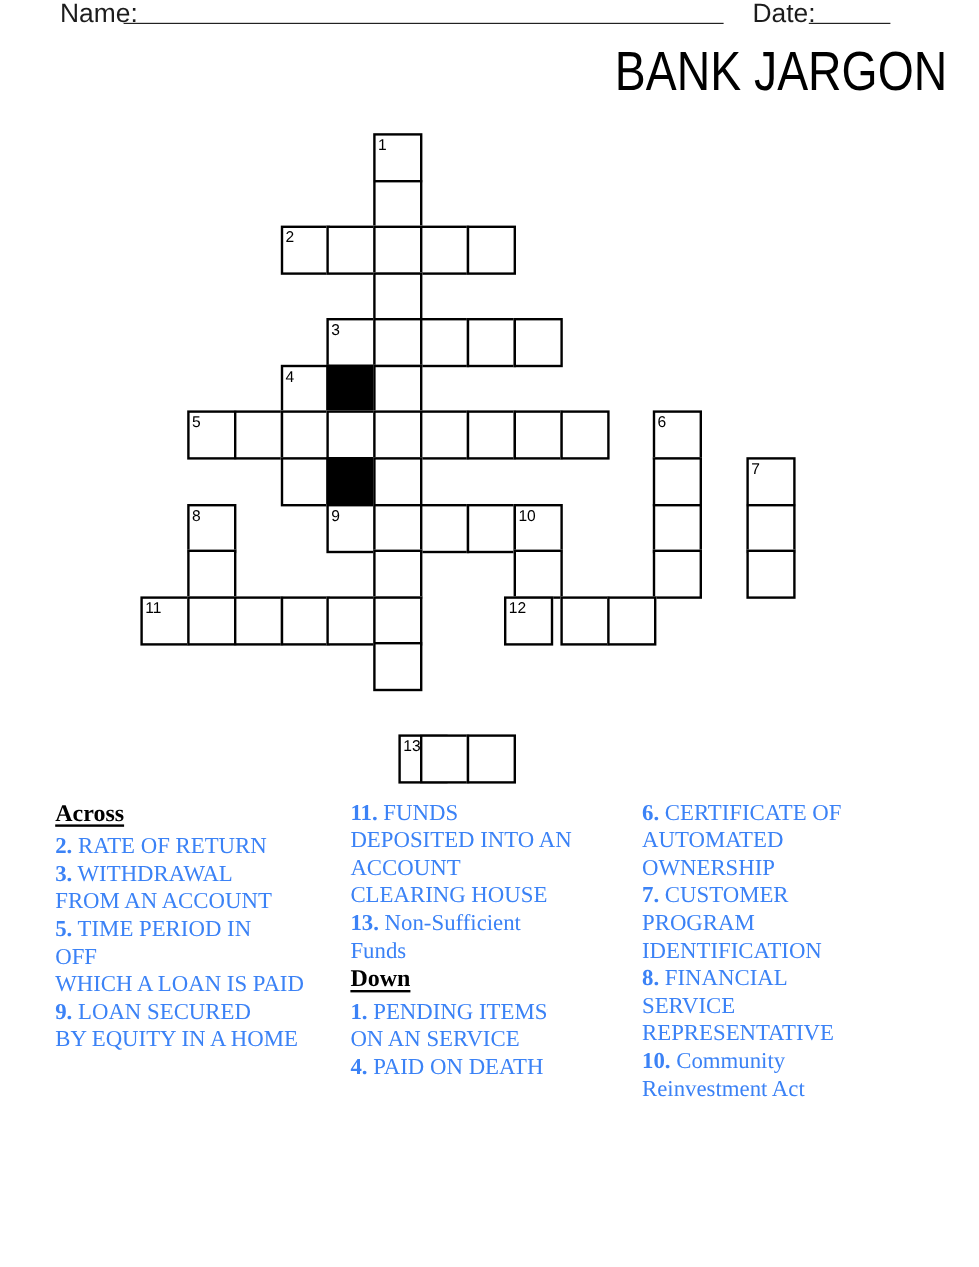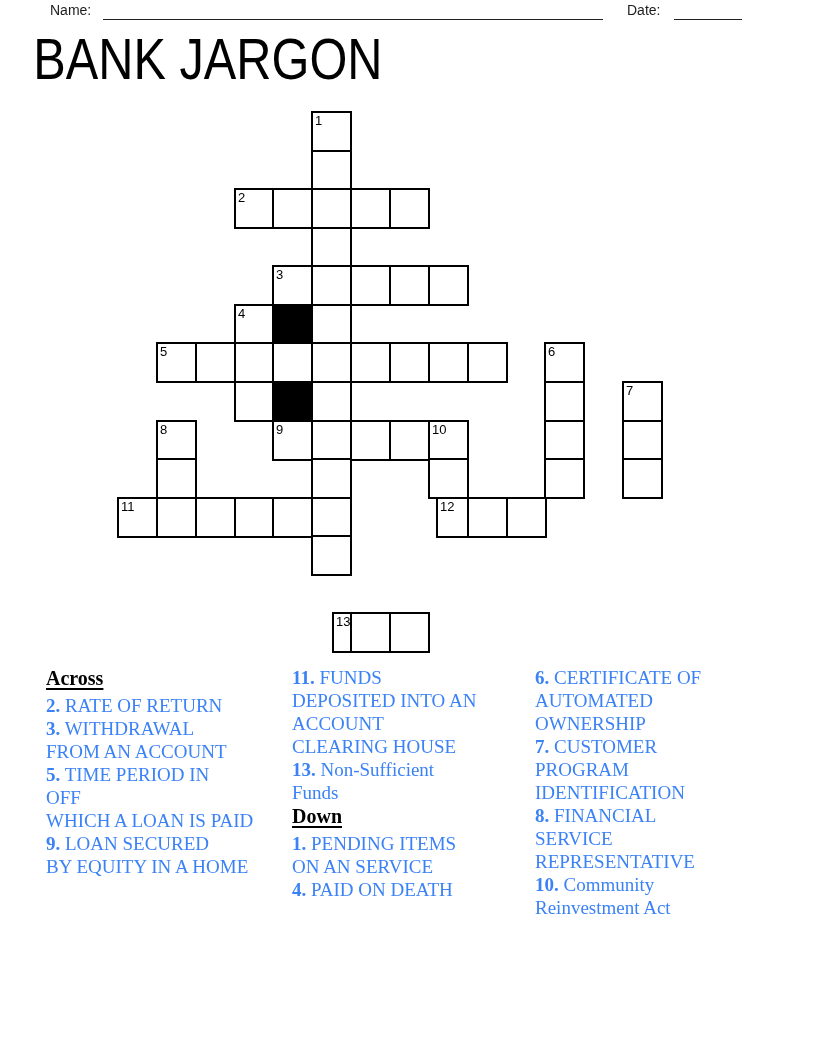--- a/index.html
+++ b/index.html
@@ -1,25 +1,25 @@
 <!DOCTYPE html>
 <html><head>
 <meta charset="utf-8">
 <style>
   html,body { margin:0; padding:0; background:#fff; }
   .page {
     position:relative; width:816px; height:1056px; background:#ffffff;
     font-family:"Liberation Sans", sans-serif; color:#000; overflow:hidden;
   }
   
-  .hdr-label { position:absolute; font-size:14px; line-height:19px; color:#1c1c1c; }
+  .hdr-label { position:absolute; font-size:22px; line-height:19px; color:#1c1c1c; }
   .blank-line { position:absolute; height:19px; border-bottom:1.5px solid #222; }
   
-  .title { position:absolute; top:30px; left:0; width:816px; text-align:left;
-           font-size:58px; line-height:58px; white-space:nowrap; }
+  .title { position:absolute; top:30px; left:0; width:816px; text-align:right;
+           font-size:46px; line-height:58px; white-space:nowrap; }
   .title span { display:inline-block; transform:scaleX(0.84); transform-origin:center; }
   
   #grid { position:absolute; left:0; top:0; }
   .cell { position:absolute; width:41px; height:41px; box-sizing:border-box;
           border:2px solid #000; background:#fff; }
   .cell.black { background:#000; }
   .cellnum { position:absolute; top:0; left:2px; font-size:13px; line-height:15px;
              font-weight:400; color:#000; }
   
   .clue-col { position:absolute; top:666px;font-family:Liberation Serif, serif; }
@@ -107,21 +107,21 @@
       <div class="cell" style="left: 544px; top: 458px;"></div>
       <div class="cell" style="left: 622px; top: 458px;"></div>
       <div class="cell" style="left: 117px; top: 497px;">
         <span class="cellnum">11</span>
       </div>
       <div class="cell" style="left: 156px; top: 497px;"></div>
       <div class="cell" style="left: 195px; top: 497px;"></div>
       <div class="cell" style="left: 234px; top: 497px;"></div>
       <div class="cell" style="left: 272px; top: 497px;"></div>
       <div class="cell" style="left: 311px; top: 497px;"></div>
-      <div class="cell" style="left: 436px; top: 497px;">
+      <div class="cell" style="left: 420px; top: 497px;">
         <span class="cellnum">12</span>
       </div>
       <div class="cell" style="left: 467px; top: 497px;"></div>
       <div class="cell" style="left: 506px; top: 497px;"></div>
       <div class="cell" style="left: 311px; top: 535px;"></div>
       <div class="cell" style="left: 311px; top: 612px; margin-left: 21px;">
         <span class="cellnum">13</span>
       </div>
       <div class="cell" style="left: 350px; top: 612px;"></div>
       <div class="cell" style="left: 389px; top: 612px;"></div>

